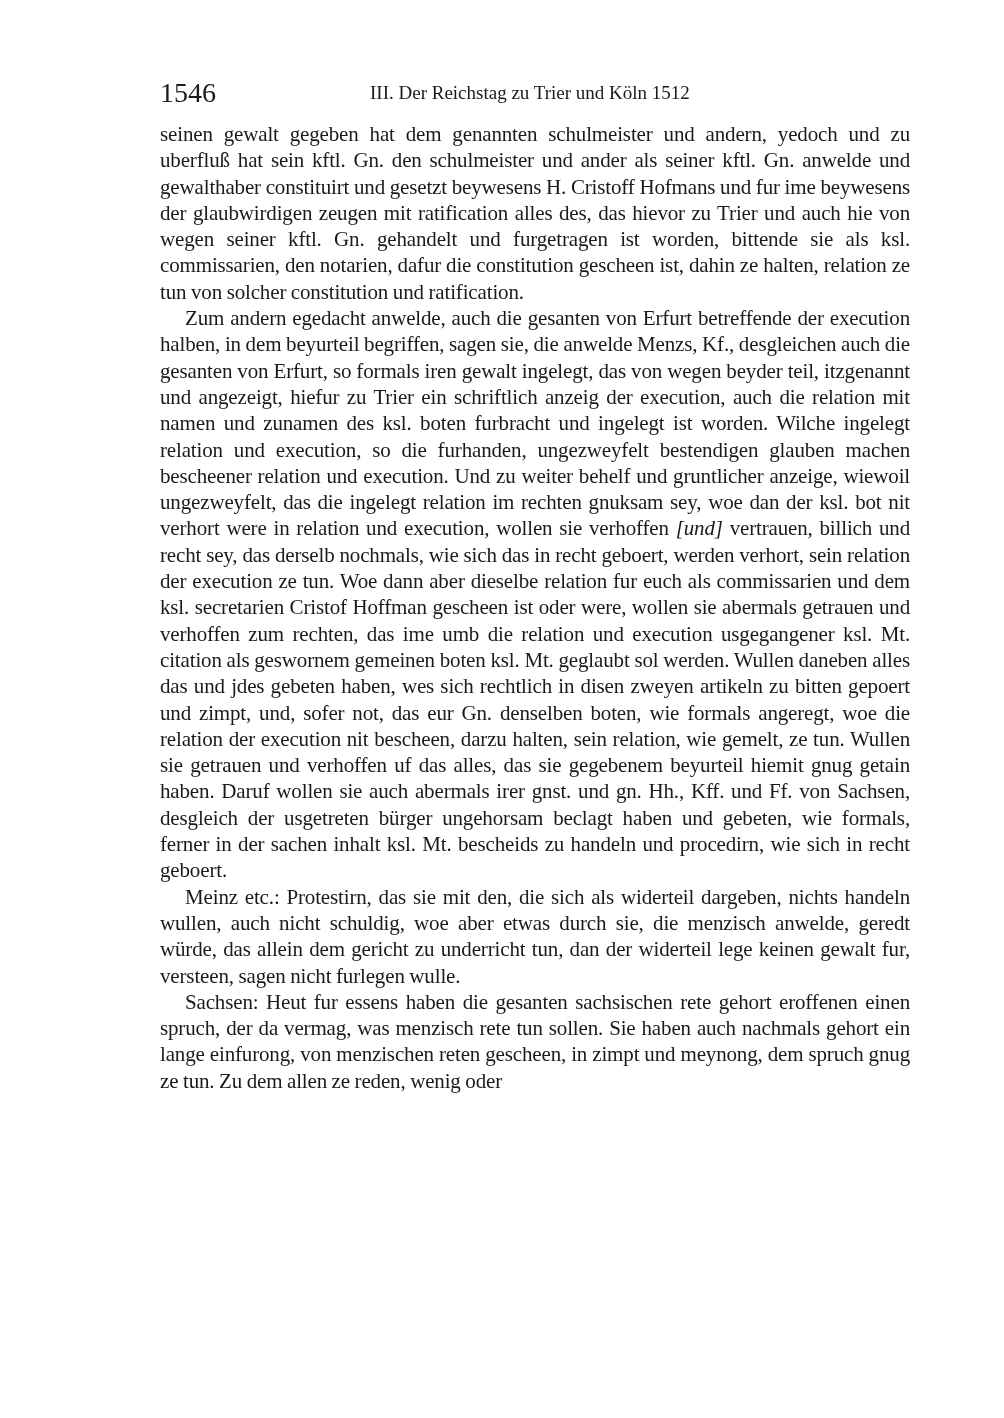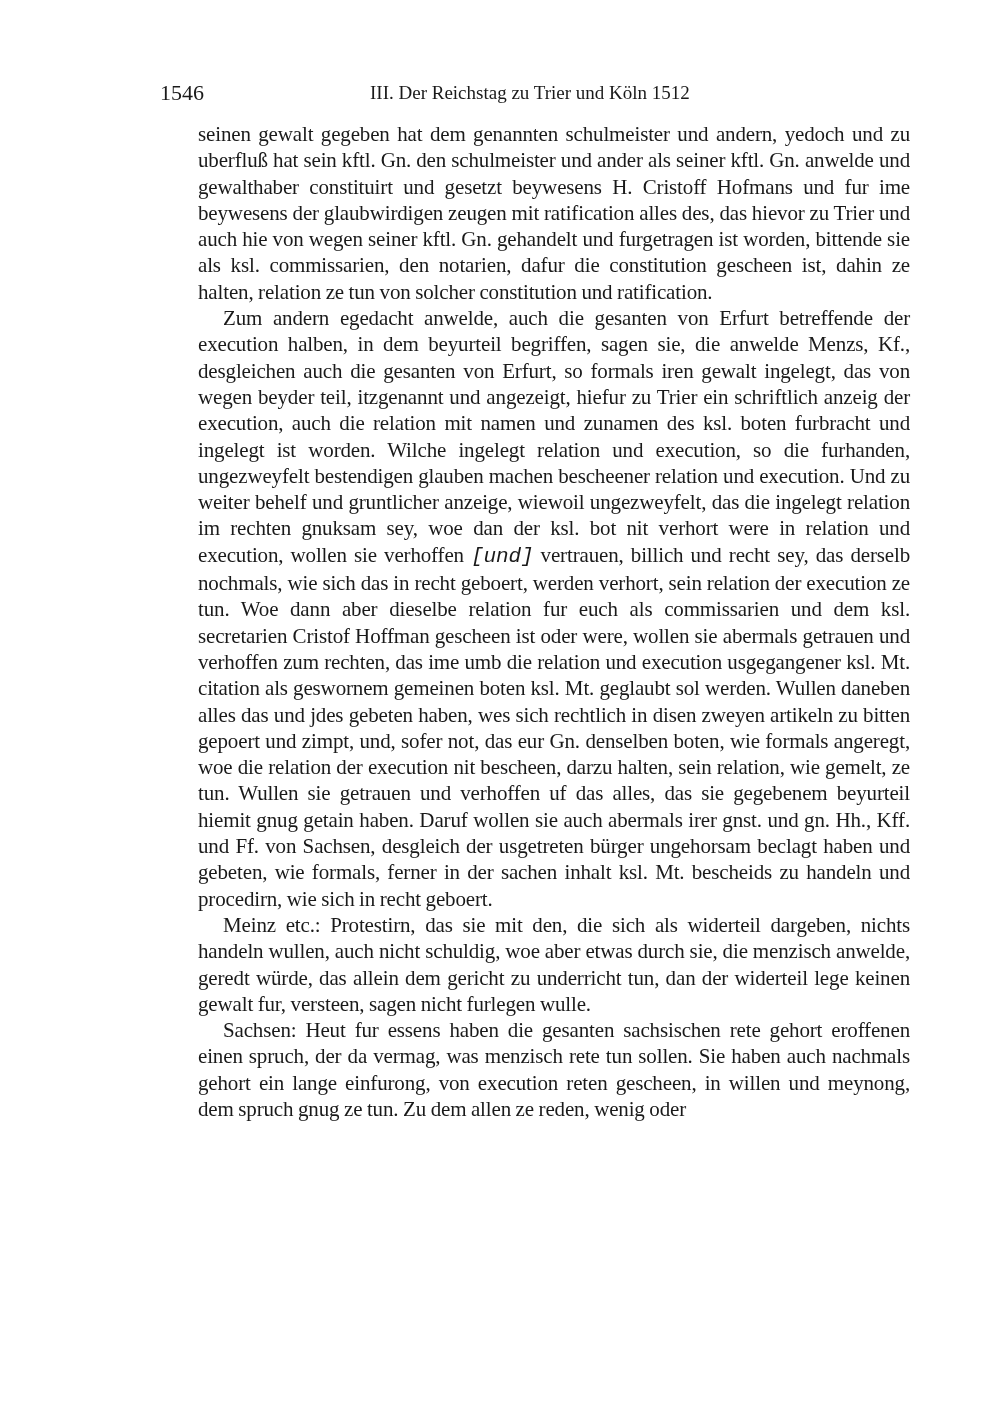--- a/index.html
+++ b/index.html
@@ -15,42 +15,41 @@
   .running-head {
     position: relative;
     height: 30px;
     font-size: 20px;
     line-height: 30px;
   }
   .page-number {
     position: absolute;
     left: 0;
     top: 0;
-    font-size: 22px;
+    font-size: 28px;
   }
   .running-title {
     position: absolute;
     left: 210px;
     top: 0;
     font-size: 19px;
     text-align: center;
   }
   .body-text {
     margin-top: 13px;
     font-size: 21px;
     line-height: 26.3px;
     text-align: justify;
     hyphens: none;
     letter-spacing: -0.15px;
     word-spacing: -0.5px;
-    margin-left: 38px;
   }
   .body-text p { margin: 0; }
   .body-text p.indent { text-indent: 25px; }
-  .body-text em { font-style: italic; font-family: Liberation Mono, monospace; }
+  .body-text em { font-style: italic; }
 </style>
 </head>
 <body>
 
 <div class="page">
   <div class="running-head">
     <span class="page-number">1546</span>
     <span class="running-title">III. Der Reichstag zu Trier und Köln 1512</span>
   </div>
 
@@ -58,16 +57,16 @@
     <p>
       <span>seinen gewalt gegeben hat dem genannten schulmeister und andern, yedoch und zu uberfluß hat sein kftl. Gn. den schulmeister und ander als seiner kftl. Gn. anwelde und gewalthaber constituirt und gesetzt beywesens H. Cristoff Hofmans und fur ime beywesens der glaubwirdigen zeugen mit ratification alles des, das hievor zu Trier und auch hie von wegen seiner kftl. Gn. gehandelt und furgetragen ist worden, bittende sie als ksl. commissarien, den notarien, dafur die constitution gescheen ist, dahin ze halten, relation ze tun von solcher constitution und ratification.</span>
     </p>
     <p class="indent">
       <span>Zum andern egedacht anwelde, auch die gesanten von Erfurt betreffende der execution halben, in dem beyurteil begriffen, sagen sie, die anwelde Menzs, Kf., desgleichen auch die gesanten von Erfurt, so formals iren gewalt ingelegt, das von wegen beyder teil, itzgenannt und angezeigt, hiefur zu Trier ein schriftlich anzeig der execution, auch die relation mit namen und zunamen des ksl. boten furbracht und ingelegt ist worden. Wilche ingelegt relation und execution, so die furhanden, ungezweyfelt bestendigen glauben machen bescheener relation und execution. Und zu weiter behelf und gruntlicher anzeige, wiewoil ungezweyfelt, das die ingelegt relation im rechten gnuksam sey, woe dan der ksl. bot nit verhort were in relation und execution, wollen sie verhoffen </span><em>[und]</em><span> vertrauen, billich und recht sey, das derselb nochmals, wie sich das in recht geboert, werden verhort, sein relation der execution ze tun. Woe dann aber dieselbe relation fur euch als commissarien und dem ksl. secretarien Cristof Hoffman gescheen ist oder were, wollen sie abermals getrauen und verhoffen zum rechten, das ime umb die relation und execution usgegangener ksl. Mt. citation als geswornem gemeinen boten ksl. Mt. geglaubt sol werden. Wullen daneben alles das und jdes gebeten haben, wes sich rechtlich in disen zweyen artikeln zu bitten gepoert und zimpt, und, sofer not, das eur Gn. denselben boten, wie formals angeregt, woe die relation der execution nit bescheen, darzu halten, sein relation, wie gemelt, ze tun. Wullen sie getrauen und verhoffen uf das alles, das sie gegebenem beyurteil hiemit gnug getain haben. Daruf wollen sie auch abermals irer gnst. und gn. Hh., Kff. und Ff. von Sachsen, desgleich der usgetreten bürger ungehorsam beclagt haben und gebeten, wie formals, ferner in der sachen inhalt ksl. Mt. bescheids zu handeln und procedirn, wie sich in recht geboert.</span>
     </p>
     <p class="indent">
       <span>Meinz etc.: Protestirn, das sie mit den, die sich als widerteil dargeben, nichts handeln wullen, auch nicht schuldig, woe aber etwas durch sie, die menzisch anwelde, geredt würde, das allein dem gericht zu underricht tun, dan der widerteil lege keinen gewalt fur, versteen, sagen nicht furlegen wulle.</span>
     </p>
     <p class="indent">
-      <span>Sachsen: Heut fur essens haben die gesanten sachsischen rete gehort eroffenen einen spruch, der da vermag, was menzisch rete tun sollen. Sie haben auch nachmals gehort ein lange einfurong, von execution reten gescheen, in willen und meynong, dem spruch gnug ze tun. Zu dem allen ze reden, wenig oder</span>
+      <span>Sachsen: Heut fur essens haben die gesanten sachsischen rete gehort eroffenen einen spruch, der da vermag, was menzisch rete tun sollen. Sie haben auch nachmals gehort ein lange einfurong, von menzischen reten gescheen, in zimpt und meynong, dem spruch gnug ze tun. Zu dem allen ze reden, wenig oder</span>
     </p>
   </div>
 </div>
 
 </body></html>

